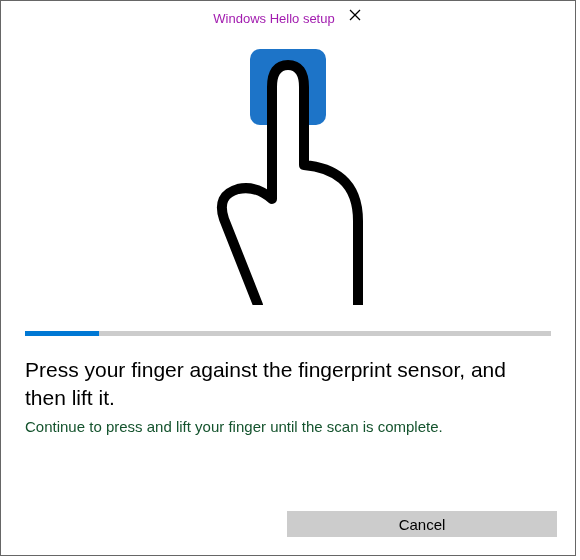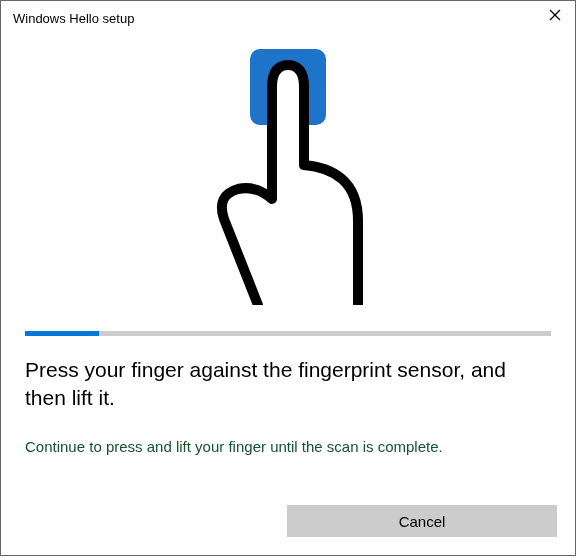--- a/index.html
+++ b/index.html
@@ -17,25 +17,25 @@
       width: 576px;
       height: 556px;
       border: 1px solid #666;
       background: #fff;
       position: relative;
       display: flex;
       flex-direction: column;
     }
     .titlebar {
       display: flex;
-      justify-content: space-between;
+      justify-content: center;
       align-items: center;
       padding: 6px 10px 6px 12px;
       font-size: 13px;
-      color: #000000;
+      color: #a21caf;
     }
     .close-btn {
       width: 40px;
       height: 28px;
       display: flex;
       align-items: center;
       justify-content: center;
       cursor: pointer;
       margin-top: -6px;
       margin-right: -10px;
@@ -72,36 +72,36 @@
       left: 0;
       top: 0;
       height: 100%;
       background: #0078d4;
     }
     .heading {
       font-size: 21px;
       font-weight: 400;
       color: #000;
       line-height: 1.35;
-      margin-bottom: 24px;
+      margin-bottom: 4px;
     }
     .subtext {
       font-size: 15px;
       font-weight: 400;
       color: #14532d;
       line-height: 1.35;
     }
     .button-row {
       display: flex;
       justify-content: flex-end;
       padding: 18px 18px 18px 0;
     }
     .cancel-btn {
       width: 270px;
-      height: 32px;
+      height: 26px;
       background: #ccc;
       border: none;
       font-size: 15px;
       font-family: inherit;
       cursor: pointer;
       color: #000;
     }
   </style>
 </head>
 <body>

